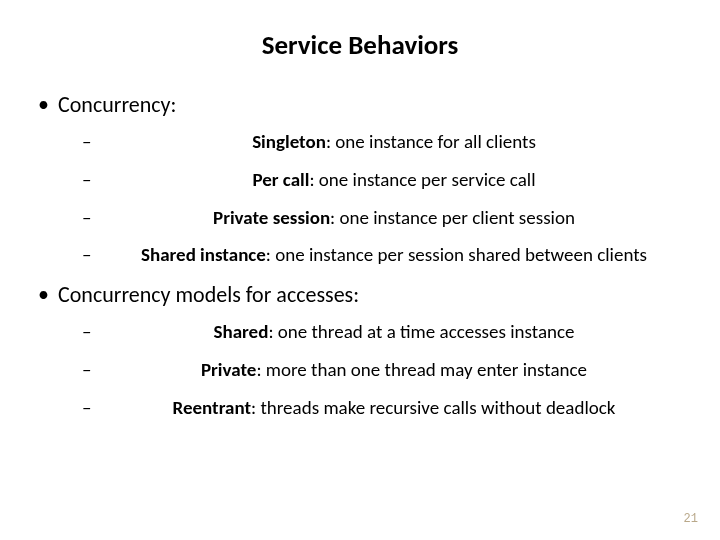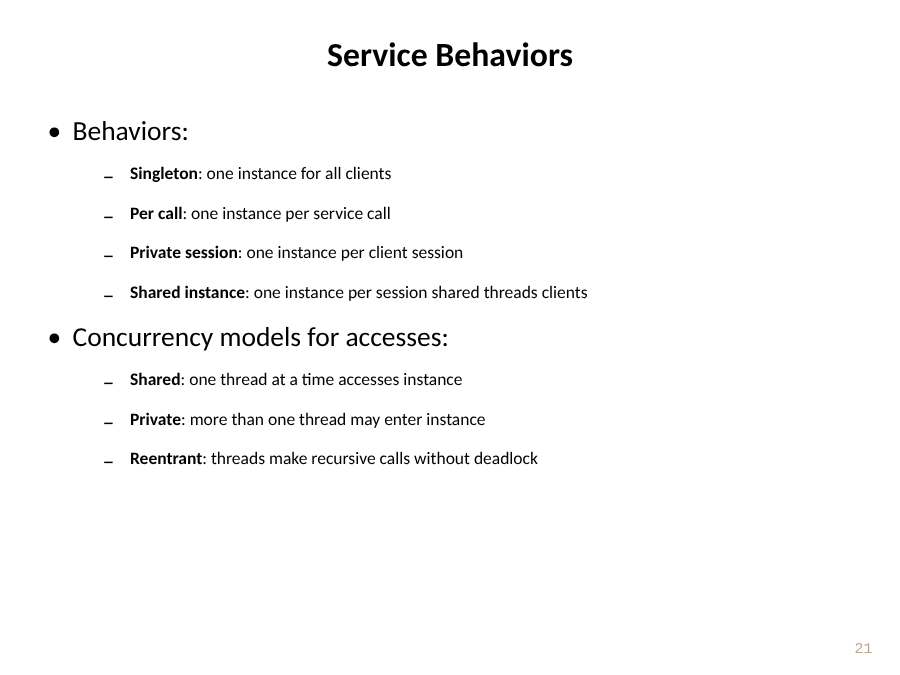--- a/index.html
+++ b/index.html
@@ -3,48 +3,48 @@
 <meta charset="utf-8">
 <style>
   * { margin: 0; padding: 0; box-sizing: border-box; }
   html, body { width: 720px; height: 540px; background: #fff; font-family: Calibri, "Segoe UI", Arial, sans-serif; color: #000; }
   .slide { width: 720px; height: 540px; position: relative; padding: 20px 36px 4px 36px; }
   .title { text-align: center; font-size: 27px; font-weight: 700; margin-top: 8px; margin-bottom: 30px; }
   ul.level1 { list-style: none; padding-left: 0; }
   ul.level1 > li { font-size: 22px; margin-bottom: 8px; padding-left: 22px; position: relative; }
   ul.level1 > li::before { content: "•"; position: absolute; left: 2px; top: 0; font-size: 22px; }
   ul.level2 { list-style: none; padding-left: 24px; margin-top: 12px; }
-  ul.level2 > li { font-size: 14px; margin-bottom: 14px; padding-left: 22px; position: relative; line-height: 1.25; }
+  ul.level2 > li { font-size: 19px; margin-bottom: 14px; padding-left: 22px; position: relative; line-height: 1.25; text-align: center; }
   ul.level2 > li::before { content: "–"; position: absolute; left: 0; top: 0; font-size: 19px; }
   .b { font-weight: 700; }
   .pagenum { position: absolute; right: 22px; bottom: 14px; font-size: 12px; color: #b9a88a; font-family: Liberation Mono, monospace; }
 </style>
 </head>
 <body>
 
 <div class="slide">
 
   <h1 class="title">Service Behaviors</h1>
 
   <ul class="level1">
 
     <li>
-      <span>Behaviors:</span>
+      <span>Concurrency:</span>
       <ul class="level2">
         <li>
           <span class="b">Singleton</span><span>: one instance for all clients</span>
         </li>
         <li>
           <span class="b">Per call</span><span>: one instance per service call</span>
         </li>
         <li>
           <span class="b">Private session</span><span>: one instance per client session</span>
         </li>
         <li>
-          <span class="b">Shared instance</span><span>: one instance per session shared threads clients</span>
+          <span class="b">Shared instance</span><span>: one instance per session shared between clients</span>
         </li>
       </ul>
     </li>
 
     <li>
       <span>Concurrency models for accesses:</span>
       <ul class="level2">
         <li>
           <span class="b">Shared</span><span>: one thread at a time accesses instance</span>
         </li>

